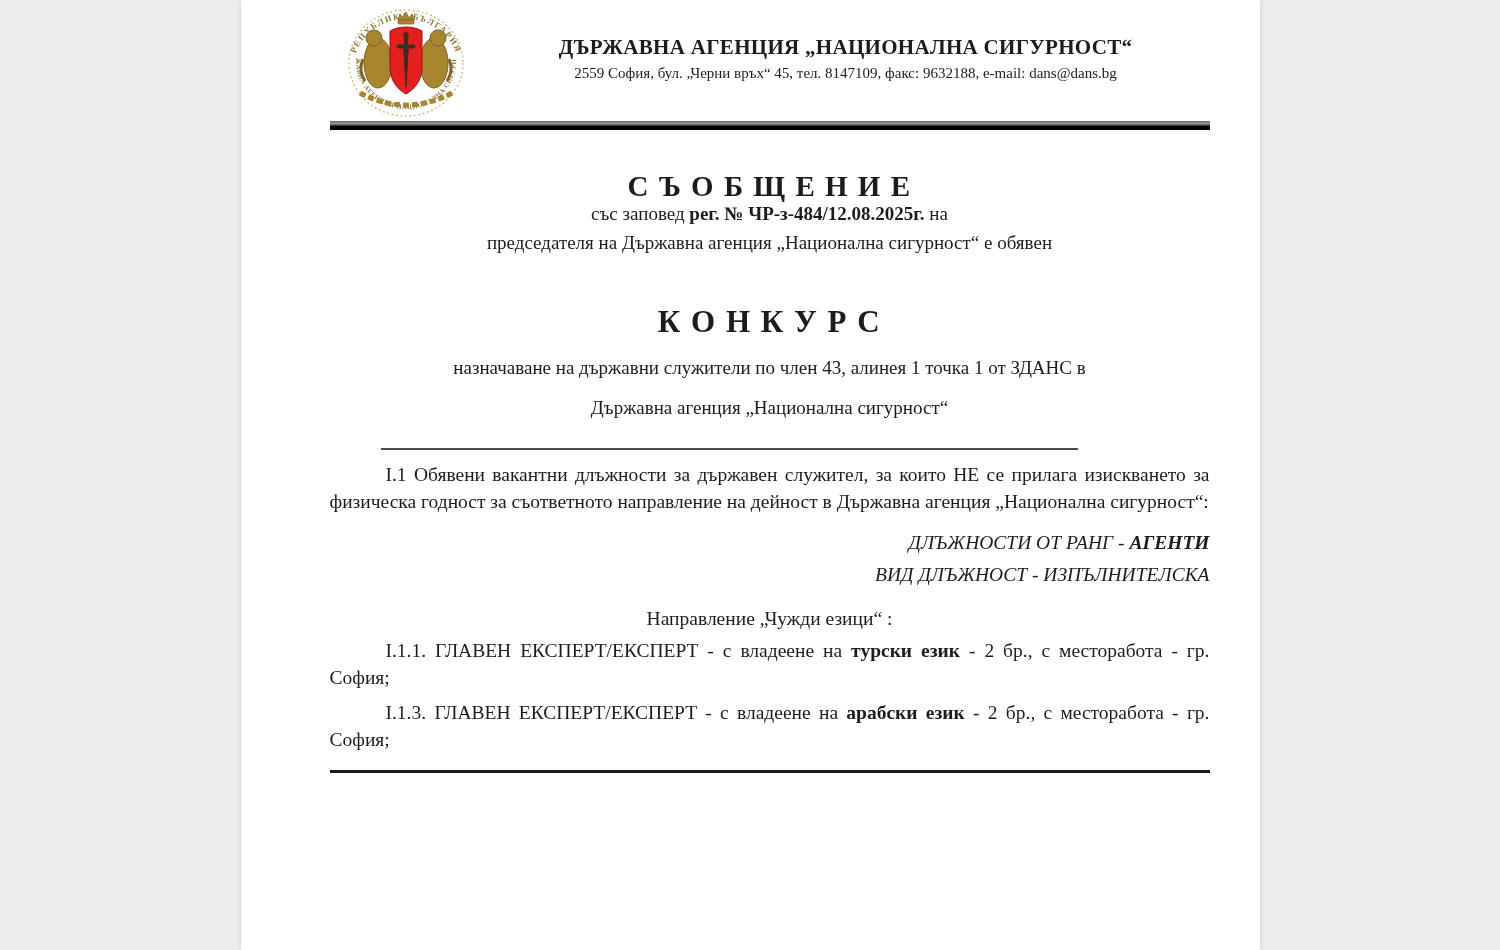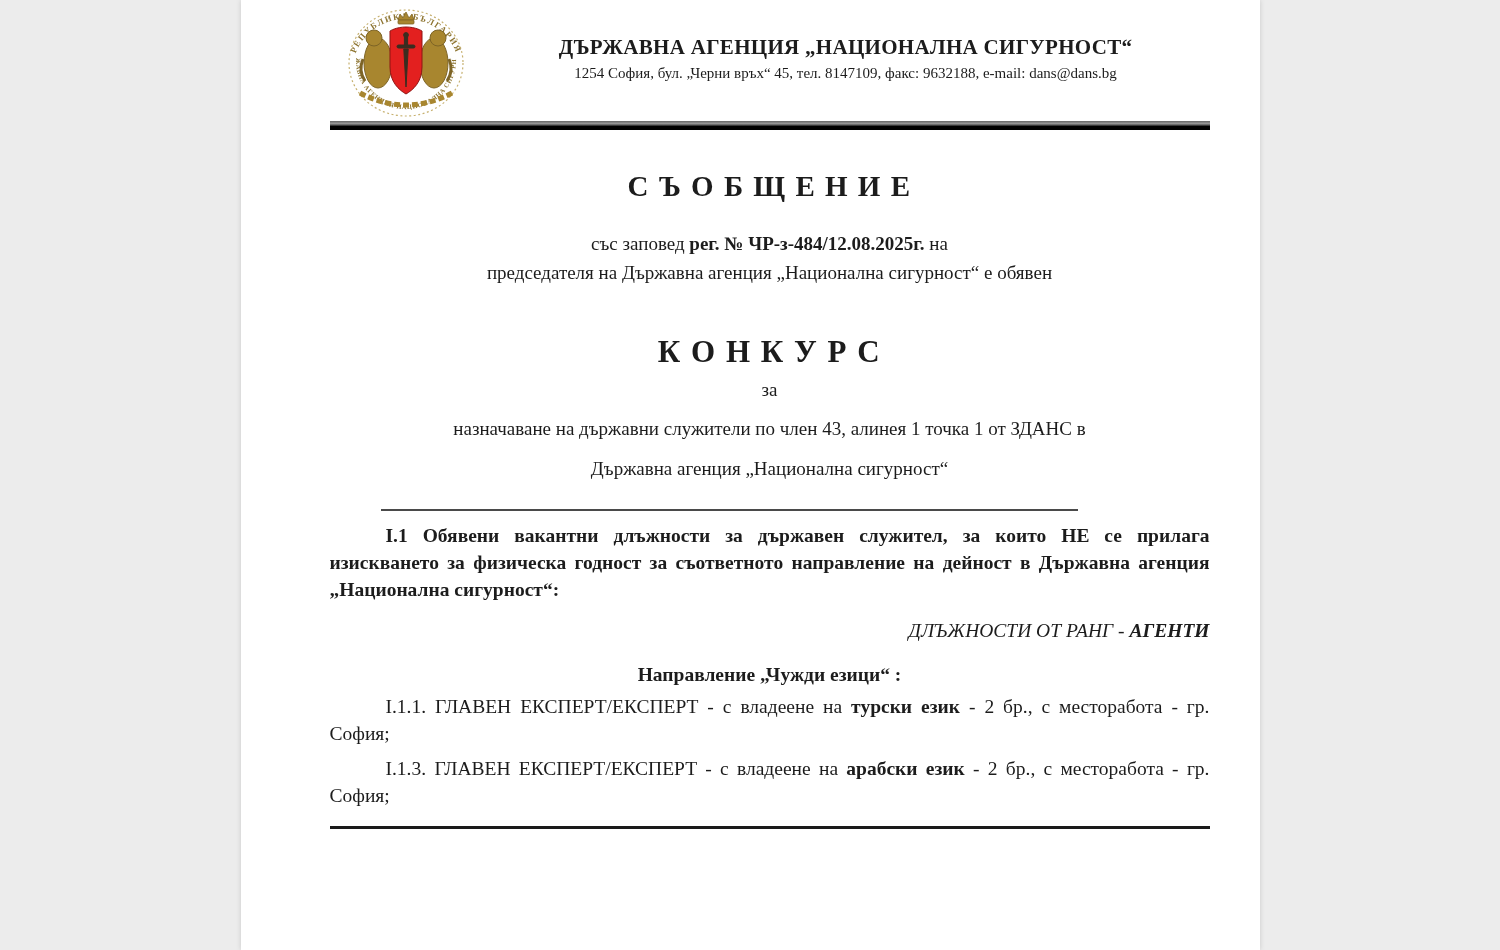--- a/index.html
+++ b/index.html
@@ -25,41 +25,41 @@
   .header-text { flex: 1; text-align: center; padding-top: 30px; }
   .agency-name { font-size: 21px; font-weight: bold; letter-spacing: 0.3px; }
   .agency-address { font-size: 15px; margin-top: 5px; }
   .rule-thick {
     height: 9px; margin-top: 3px;
     background: linear-gradient(to bottom, #666 0%, #999 30%, #444 48%, #000 60%, #000 100%);
   }
   
   .notice { margin-top: 40px; text-align: center; }
   .notice-title { font-size: 29px; font-weight: bold; letter-spacing: 1.5px; }
-  .order-line { font-size: 19px; margin-top: 30px; }
+  .order-line { font-size: 19px; margin-top: 0; }
   .issuer-line { font-size: 19px; margin-top: 7px; }
   
   .competition { margin-top: 50px; text-align: center; }
   .competition-title { font-size: 31px; font-weight: bold; letter-spacing: 1.5px; margin-top: 24px; }
   .competition-sub { font-size: 19px; margin-top: 9px; }
   .competition-line { font-size: 19px; margin-top: 15px; line-height: 1.32; }
   
   .section-divider {
     width: 697px; margin: 28px 0 0 51px;
     border: none; border-top: 2px solid #4a4a4a; height: 0;
   }
   .section-paragraph {
     margin: 12px 0 0 0;
-    font-weight: bold; text-align: justify; text-indent: 56px;
+    font-weight: normal; text-align: justify; text-indent: 56px;
     font-size: 19.5px; line-height: 1.38;
   }
   .rank-lines { margin: 16px 0 8px 57px; font-style: italic; font-size: 19.5px; text-align: right; }
   .rank-line { margin: 4px 0 10px 0; }
   .rank-value { font-weight: bold; }
-  .direction-heading { margin: 22px 0 0 0; text-align: center; font-weight: bold; font-size: 19.5px; }
+  .direction-heading { margin: 22px 0 0 0; text-align: center; font-weight: normal; font-size: 19.5px; }
   
   .vacancy-list { margin-top: 4px; }
   .vacancy-item {
     text-align: justify; text-indent: 56px;
     font-size: 19.5px; line-height: 1.38;
     margin: 8px 0;
   }
   .vacancy-language { font-weight: bold; }
   .rule-bottom { border: none; border-top: 3px solid #1a1a1a; height: 0; margin: 16px 0 0 0; }
 </style>
@@ -108,45 +108,45 @@
             <rect x="67" y="40" width="18" height="3" rx="1.5"></rect>
             <path d="M73.8 44 L78.2 44 L76 82 Z"></path>
           </g>
         </g>
 
         <path d="M30 88 Q76 112 122 88" fill="none" stroke="#a8862f" stroke-width="5" stroke-dasharray="6 3"></path>
       </svg>
     </div>
     <div class="header-text">
       <div class="agency-name">ДЪРЖАВНА АГЕНЦИЯ „НАЦИОНАЛНА СИГУРНОСТ“</div>
-      <div class="agency-address">1254 София, бул. „Черни връх“ 45, тел. 8147109, факс: 9632188, e-mail: dans@dans.bg</div>
+      <div class="agency-address">2559 София, бул. „Черни връх“ 45, тел. 8147109, факс: 9632188, e-mail: dans@dans.bg</div>
     </div>
   </div>
 
   <div class="rule-thick"></div>
 
   <div class="notice">
     <div class="notice-title">С Ъ О Б Щ Е Н И Е</div>
     <div class="order-line"><span>със заповед </span><b>рег. № ЧР-з-484/12.08.2025г.</b><span> на</span></div>
     <div class="issuer-line">председателя на Държавна агенция „Национална сигурност“ е обявен</div>
   </div>
 
   <div class="competition">
     <div class="competition-title">К О Н К У Р С</div>
-    <div class="competition-sub">за</div>
     <div class="competition-line">назначаване на държавни служители по член 43, алинея 1 точка 1 от ЗДАНС в</div>
     <div class="competition-line">Държавна агенция „Национална сигурност“</div>
   </div>
 
   <hr class="section-divider">
 
   <p class="section-paragraph">I.1 Обявени вакантни длъжности за държавен служител, за които НЕ се прилага изискването за физическа годност за съответното направление на дейност в Държавна агенция „Национална сигурност“:</p>
 
   <div class="rank-lines">
     <div class="rank-line"><span>ДЛЪЖНОСТИ ОТ РАНГ - </span><span class="rank-value">АГЕНТИ</span></div>
+    <div class="rank-line">ВИД ДЛЪЖНОСТ - ИЗПЪЛНИТЕЛСКА</div>
   </div>
 
   <div class="direction-heading">Направление „Чужди езици“ :</div>
 
   <div class="vacancy-list">
     <p class="vacancy-item"><span>I.1.1.</span><span> ГЛАВЕН ЕКСПЕРТ/ЕКСПЕРТ - с владеене на </span><span class="vacancy-language">турски език</span><span> - 2 бр., с месторабота - гр. София;</span></p>
     <p class="vacancy-item"><span>I.1.3.</span><span> ГЛАВЕН ЕКСПЕРТ/ЕКСПЕРТ - с владеене на </span><span class="vacancy-language">арабски език</span><span> - 2 бр., с месторабота - гр. София;</span></p>
   </div>
 
   <hr class="rule-bottom">

